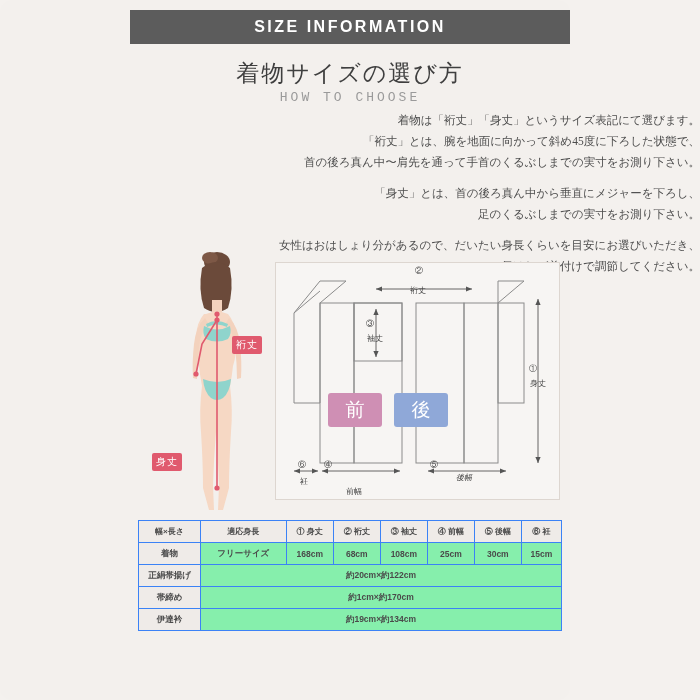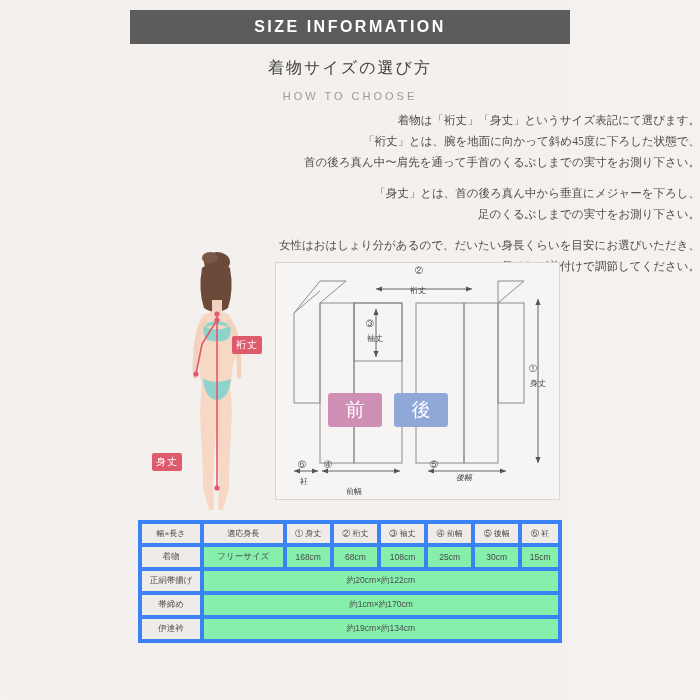--- a/index.html
+++ b/index.html
@@ -29,32 +29,32 @@
     color:#ffffff;
     font-family:"Liberation Sans", sans-serif;
     font-weight:bold;
     font-size:16px;
     letter-spacing:2.5px;
   }
   
   .main-title {
     position:absolute; left:0; top:58px; width:700px;
     text-align:center;
-    font-size:16px;
+    font-size:23px;
     letter-spacing:2px;
     color:#3f3f3f;
     font-family:"Liberation Serif", serif;
   }
   .sub-title {
     position:absolute; left:0; top:90px; width:700px;
     text-align:center;
-    font-size:11px;
+    font-size:13px;
     letter-spacing:3px;
     color:#9a9a9a;
-    font-family:Liberation Sans, sans-serif;
+    font-family:Liberation Mono, monospace;
   }
   
   .copy {
     position:absolute; left:0; top:110px; width:700px;
     text-align:center;
     font-size:11.5px;
     line-height:21px;
     color:#4d4d4d;
   }
   .copy p { margin:0;text-align:right; }
@@ -106,26 +106,26 @@
   
   table.size {
     position:absolute;
     left:138px; top:520px;
     width:424px;
     border-collapse:collapse;
     font-family:"Liberation Sans", sans-serif;
     background:#ffffff;
   }
   table.size td, table.size th {
-    border:4px solid #3b82f6;
+    border:1px solid #3b82f6;
     font-size:8.5px;
     color:#4a4a4a;
     text-align:center;
     padding:4px 2px;
-    font-weight:normal;
+    font-weight:bold;
     height:22px;
   }
   table.size thead td { background:#efebe8; font-size:8px; }
   table.size tbody td.rowhead { background:#efebe8; width:62px; }
   table.size tbody td.val { background:#86efac; }
 </style>
 </head>
 <body>
 
 <div class="page">

